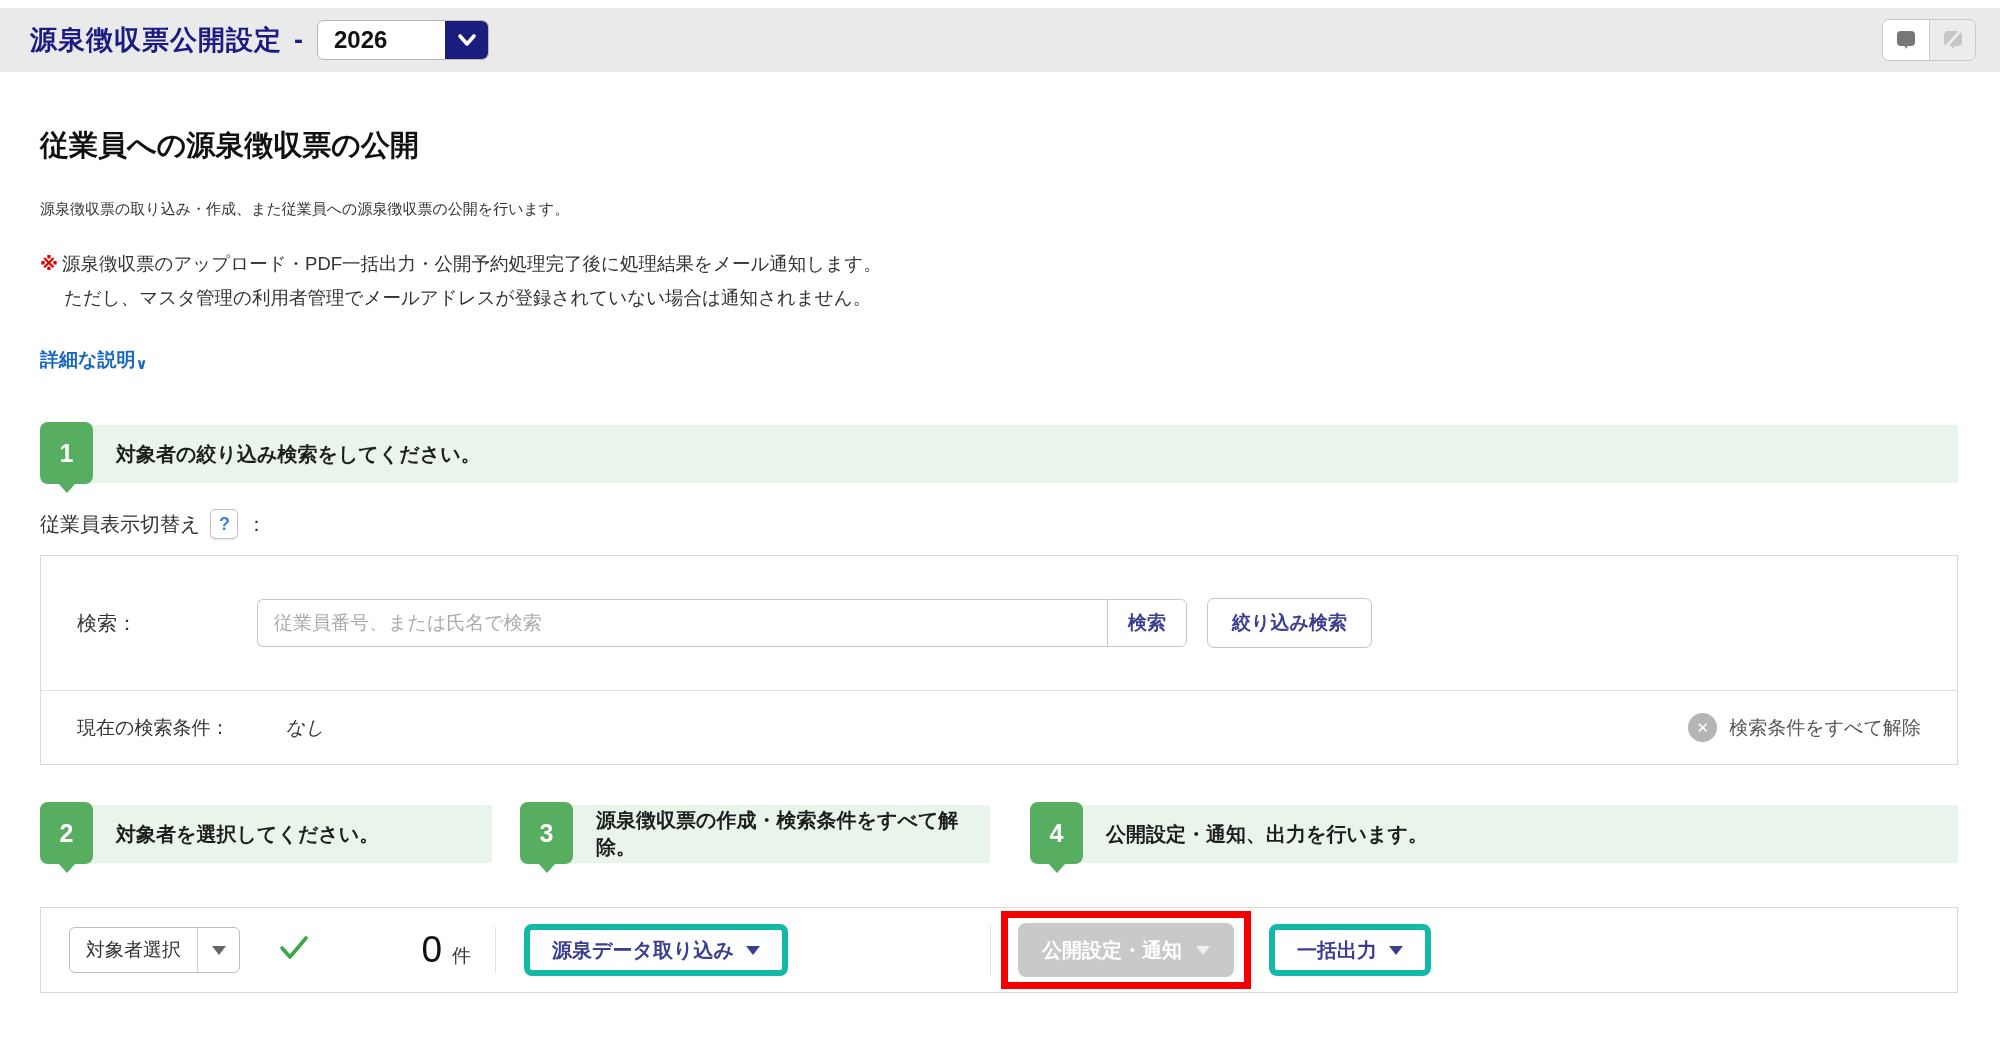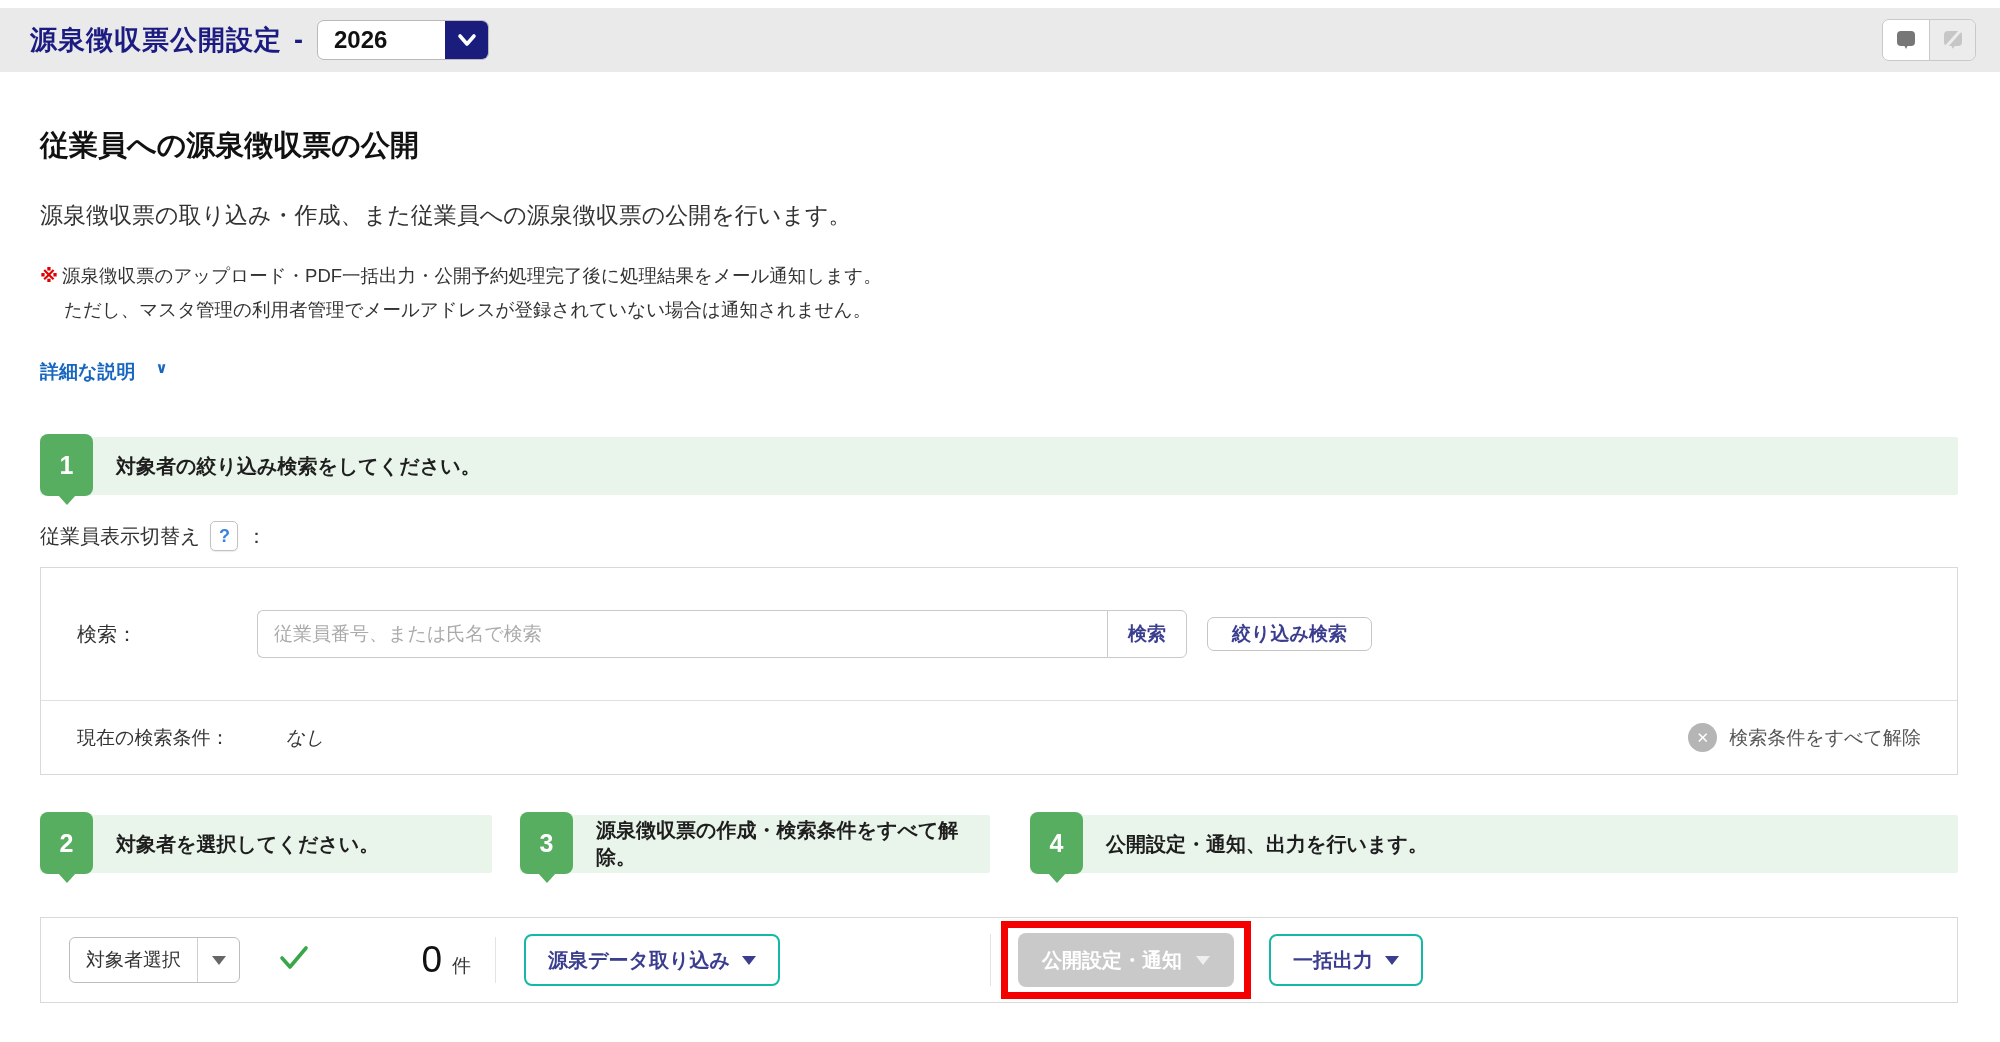--- a/index.html
+++ b/index.html
@@ -26,25 +26,25 @@
   .header-spacer { flex:1; }
   .bubble-group {
     display:flex; border:1px solid #c9c9c9; border-radius:7px; overflow:hidden; height:42px;
   }
   .bubble-btn { width:46px; display:flex; align-items:center; justify-content:center; background:#fff; cursor:pointer; }
   .bubble-btn.disabled { background:#ececec; border-left:1px solid #c9c9c9; }
 
   
   .content { padding:0 42px 0 40px; }
   h1.main-heading { margin:54px 0 0; font-size:29px; font-weight:bold; color:#111; }
-  .desc { margin-top:34px; font-size:23px; color:#333; }
+  .desc { margin-top:34px; font-size:15px; color:#333; }
   .note { margin-top:28px; font-size:18.5px; line-height:1.85; color:#333; }
   .note .mark { color:#e00000; font-weight:bold; margin-right:4px; }
   .note .line2 { padding-left:24px; }
-  .details-link { margin-top:32px; display:inline-flex; align-items:flex-start; gap:20px;
+  .details-link { margin-top:32px; display:inline-flex; align-items:flex-end; gap:0;
     color:#1767c0; font-weight:bold; font-size:19px; cursor:pointer; }
   .details-link .chev { font-size:15px; font-weight:bold; }
 
   
   .step { position:relative; background:#e9f4eb; height:58px; display:flex; align-items:center;
     padding-left:76px; border-radius:2px; }
   .step-badge {
     position:absolute; left:0; top:-3px; width:53px; height:62px; background:#57ad60;
     border-radius:8px; color:#fff; font-weight:bold; font-size:25px;
     display:flex; align-items:center; justify-content:center;
@@ -83,21 +83,21 @@
     flex:1; border:1px solid #c9c9c9; border-right:none; border-radius:6px 0 0 6px;
     font-size:19px; padding:8px 16px; color:#3b82f6; outline:none;
     font-family:"Liberation Sans","DejaVu Sans",sans-serif;
   }
   .search-input::placeholder { color:#aaa; }
   .search-btn {
     width:80px; border:1px solid #c9c9c9; border-radius:0 6px 6px 0; background:#fff;
     color:#3b3e8f; font-weight:bold; font-size:19px; display:flex; align-items:center; justify-content:center; cursor:pointer;
   }
   .filter-btn {
-    margin-left:20px; height:34px; padding:0 24px; border:1px solid #c5c5c5; border-radius:7px;
+    margin-left:20px; height:50px; padding:0 24px; border:1px solid #c5c5c5; border-radius:7px;
     background:#fff; color:#3b3e8f; font-weight:bold; font-size:19px;
     display:flex; align-items:center; justify-content:center; cursor:pointer;
   }
   .search-row2 { border-top:1px solid #e0e0e0; height:74px; display:flex; align-items:center; padding:0 36px; }
   .cond-label { font-size:19px; color:#333; }
   .cond-value { font-size:19px; color:#333; margin-left:56px;font-style:italic; }
   .clear-all { margin-left:auto; display:flex; align-items:center; gap:12px; cursor:pointer; }
   .clear-x { width:29px; height:29px; border-radius:50%; background:#b5b5b5; color:#fff;
     display:flex; align-items:center; justify-content:center; font-size:15px; font-weight:bold; }
   .clear-text { font-size:19px; color:#555; }
@@ -114,21 +114,21 @@
   .split-caret { width:42px; border-left:1px solid #cfcfcf; display:flex; align-items:center; justify-content:center; }
   .caret-down { width:0; height:0; border-left:7px solid transparent; border-right:7px solid transparent; border-top:9px solid #666; }
 
   .check-icon { margin-left:38px; }
 
   .count-wrap { margin-left:auto; padding-right:24px; display:flex; align-items:baseline; gap:10px; }
   .count-num { font-size:37px; color:#111; }
   .count-unit { font-size:19px; color:#333; }
 
   .nav-btn {
-    height:52px; padding:1px 22px; border:2px solid #14b8a6; border-radius:8px; background:#fff;
+    height:52px; padding:1px 22px; border:6px solid #14b8a6; border-radius:8px; background:#fff;
     color:#3b3e8f; font-weight:bold; font-size:20px;
     display:flex; align-items:center; gap:12px; cursor:pointer;
   }
   .nav-caret { width:0; height:0; border-left:7px solid transparent; border-right:7px solid transparent; border-top:9px solid #3b3e8f; }
 
   .highlight-box { border:7px solid #f50000; padding:5px 10px; display:flex; align-items:center; }
   .disabled-btn {
     height:54px; padding:0 24px; border:none; border-radius:8px; background:#c9c9c9;
     color:#fff; font-weight:bold; font-size:20px; display:flex; align-items:center; gap:14px; cursor:default;
   }

